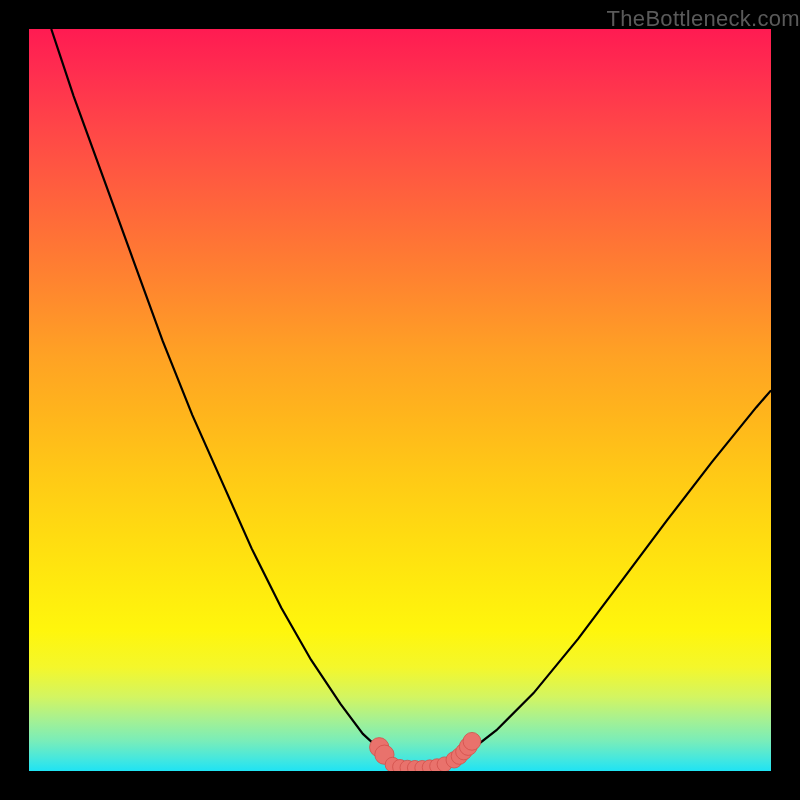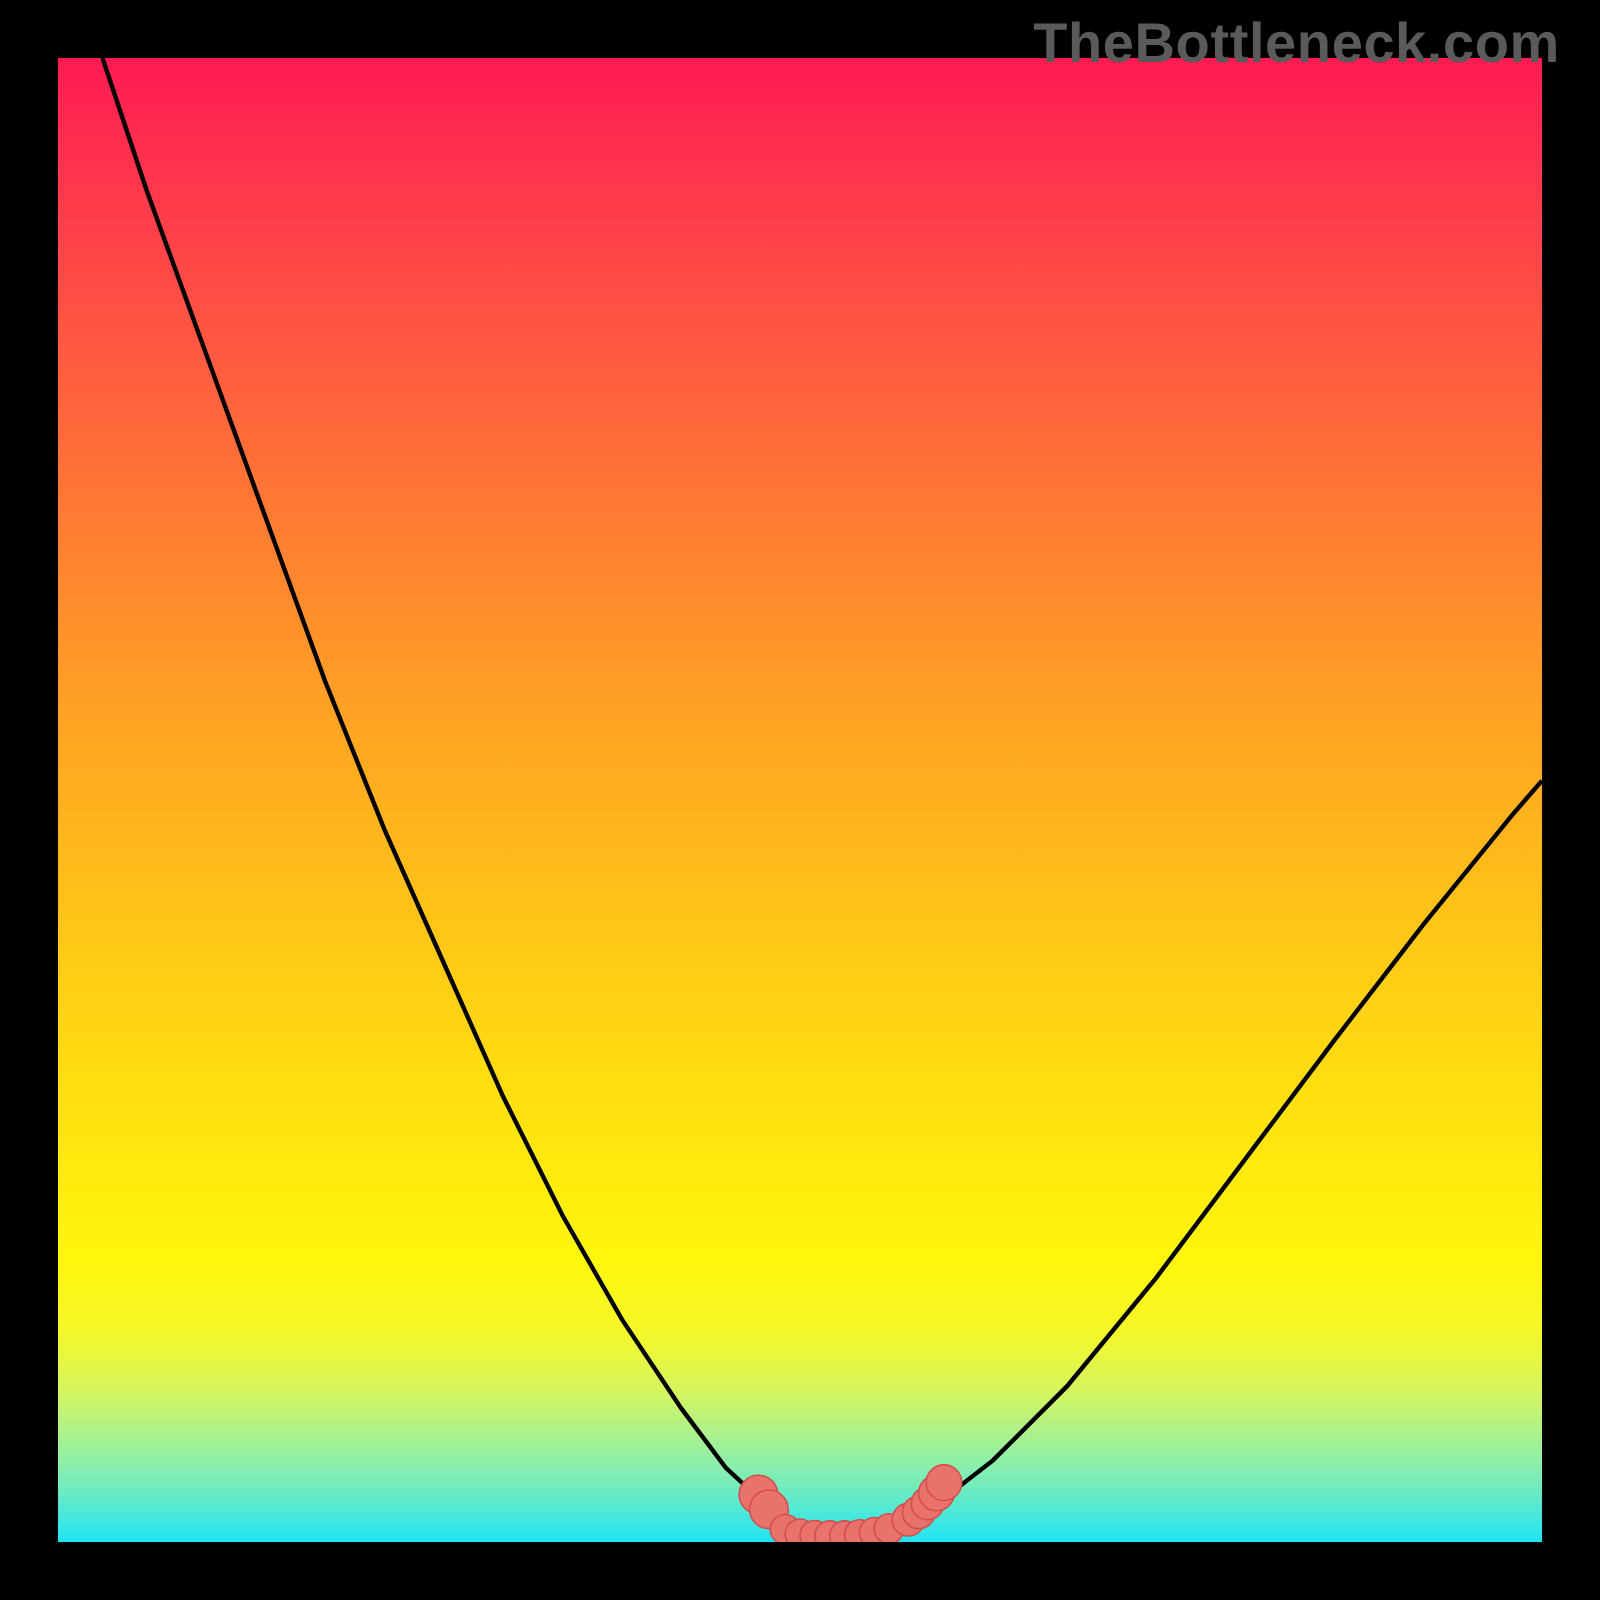--- a/index.html
+++ b/index.html
@@ -52,24 +52,24 @@
   }
   .curve-svg {
     position: absolute;
     inset: 0;
     width: 100%;
     height: 100%;
   }
   .watermark {
     position: absolute;
     top: 6px;
-    right: 20px;
+    right: 0;
     color: #5a5a5a;
-    font-size: 28px;
-    font-weight: 700;
+    font-size: 22px;
+    font-weight: 400;
     letter-spacing: 0.3px;
     user-select: none;
   }
 </style>
 </head>
 <body>
 
 <div class="stage">
   <div class="plot">
     <div class="gradient"></div>

